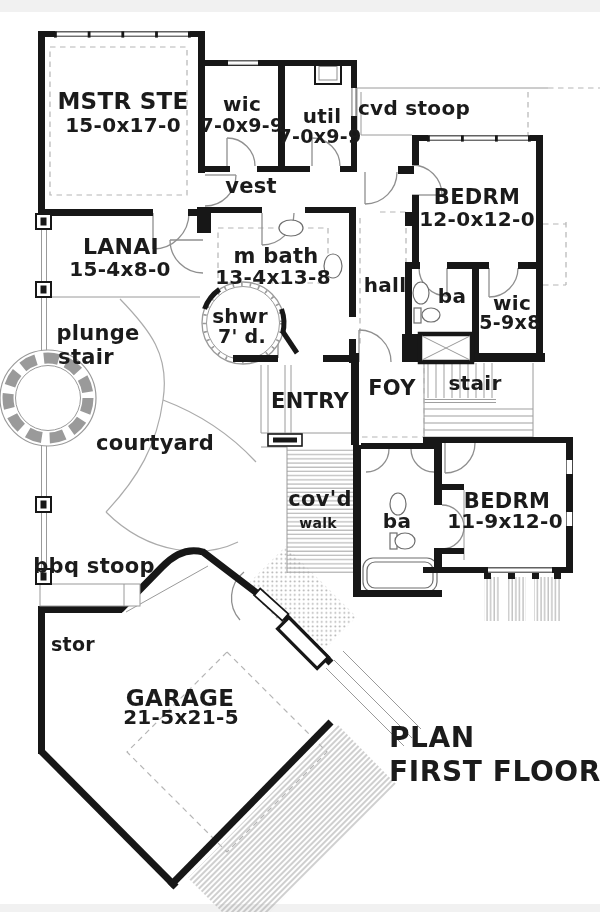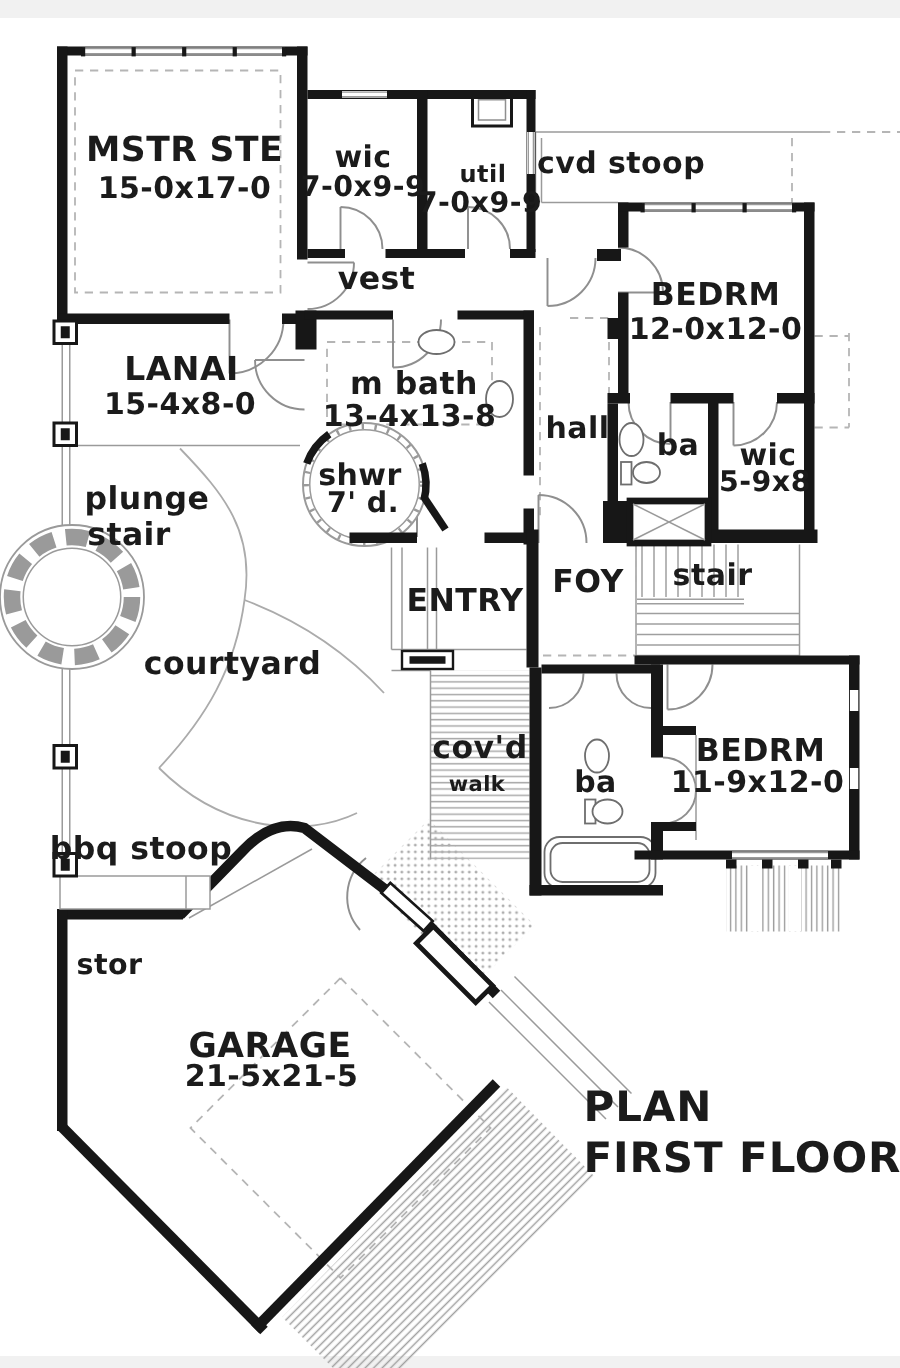--- a/index.html
+++ b/index.html
@@ -301,21 +301,21 @@
     <g>
       <rect x="268" y="434" width="34" height="12" fill="#ffffff" stroke="#171717" stroke-width="1.6"></rect>
       <rect x="273" y="437.5" width="24" height="5" fill="#171717"></rect>
     </g>
   </svg>
 
   <div class="lbl" style="left:123px;top:101px;font-size:23px">MSTR STE</div>
   <div class="lbl" style="left:123px;top:125px;font-size:20px">15-0x17-0</div>
   <div class="lbl" style="left:242px;top:104px;font-size:20px">wic</div>
   <div class="lbl" style="left:242px;top:125px;font-size:19px">7-0x9-9</div>
-  <div class="lbl" style="left:322px;top:116px;font-size:16px">util</div>
+  <div class="lbl" style="left:322px;top:116px;font-size:20px">util</div>
   <div class="lbl" style="left:320px;top:136px;font-size:19px">7-0x9-9</div>
   <div class="lbl" style="left:414px;top:108px;font-size:20px">cvd stoop</div>
   <div class="lbl" style="left:251px;top:186px;font-size:21px">vest</div>
   <div class="lbl" style="left:477px;top:197px;font-size:21px">BEDRM</div>
   <div class="lbl" style="left:477px;top:219px;font-size:20px">12-0x12-0</div>
   <div class="lbl" style="left:121px;top:247px;font-size:22px">LANAI</div>
   <div class="lbl" style="left:120px;top:269px;font-size:20px">15-4x8-0</div>
   <div class="lbl" style="left:276px;top:256px;font-size:21px">m bath</div>
   <div class="lbl" style="left:273px;top:277px;font-size:20px">13-4x13-8</div>
   <div class="lbl" style="left:385px;top:285px;font-size:20px">hall</div>

